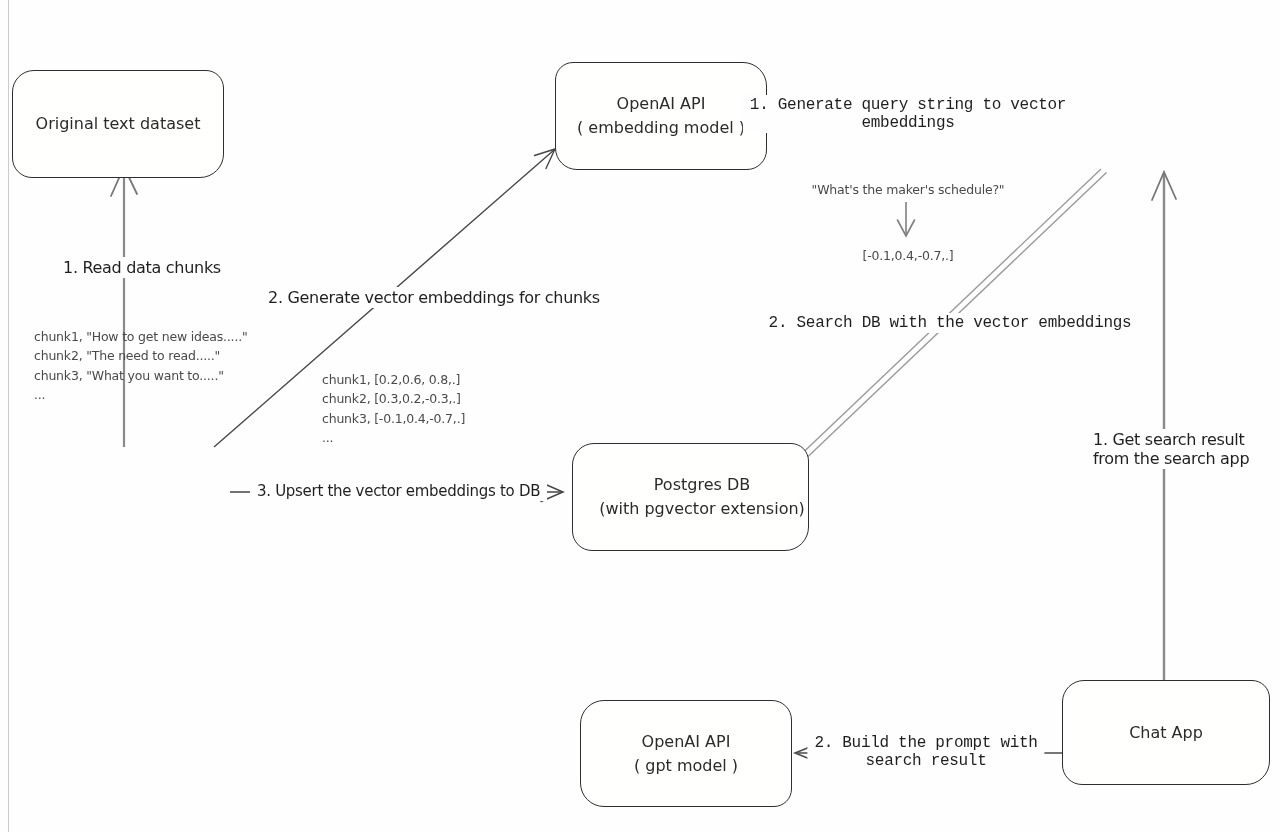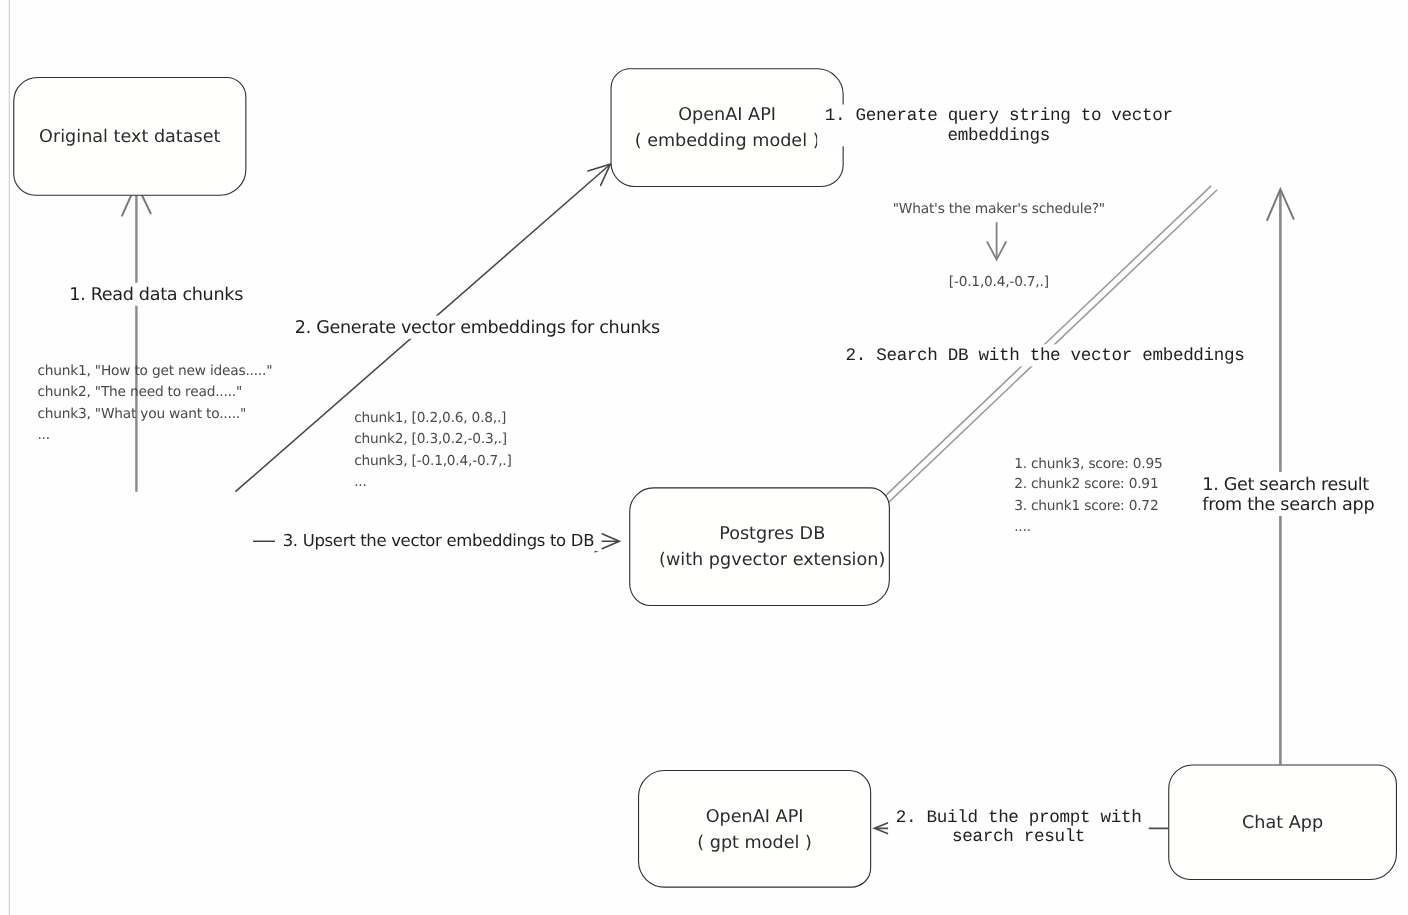--- a/index.html
+++ b/index.html
@@ -78,21 +78,21 @@
   <div class="node r1" style="left:572px;top:443px;width:212px;height:106px;padding-left:23px;">
     <span>Postgres DB</span>
     <span>(with pgvector extension)</span>
   </div>
 
   <div class="node r3" style="left:580px;top:700px;width:210px;height:105px;">
     <span>OpenAI API</span>
     <span>( gpt model )</span>
   </div>
 
-  <div class="node r1" style="left:1062px;top:695px;width:206px;height:103px;">
+  <div class="node r1" style="left:1062px;top:680px;width:206px;height:103px;">
     <span>Chat App</span>
   </div>
 
   <div class="step" style="left:56px;top:257px;">1. Read data chunks</div>
 
   <div class="step" style="left:240px;top:287px;margin-left:21px;">2. Generate vector embeddings for chunks</div>
 
   <div class="step" style="left:250px;top:481px;font-size:15px;">3. Upsert the vector embeddings  to DB</div>
 
   <div class="step center" style="left:908px;top:95px;">
@@ -123,21 +123,15 @@
     <div>chunk1, [0.2,0.6, 0.8,.]</div>
     <div>chunk2, [0.3,0.2,-0.3,.]</div>
     <div>chunk3, [-0.1,0.4,-0.7,.]</div>
     <div>...</div>
   </div>
 
   <div class="annot" style="left:908px;top:180px;transform:translateX(-50%);">"What's the maker's schedule?"</div>
 
   <div class="annot" style="left:908px;top:246px;transform:translateX(-50%);text-align:center;">[-0.1,0.4,-0.7,.]</div>
 
-  <div class="annot" style="left:922px;top:411px;">
-    <div>1. chunk3, score: 0.95</div>
-    <div>2. chunk2 score: 0.91</div>
-    <div>3. chunk1 score: 0.72</div>
-    <div>....</div>
-  </div>
 
 
 </div>
 
 </body></html>

